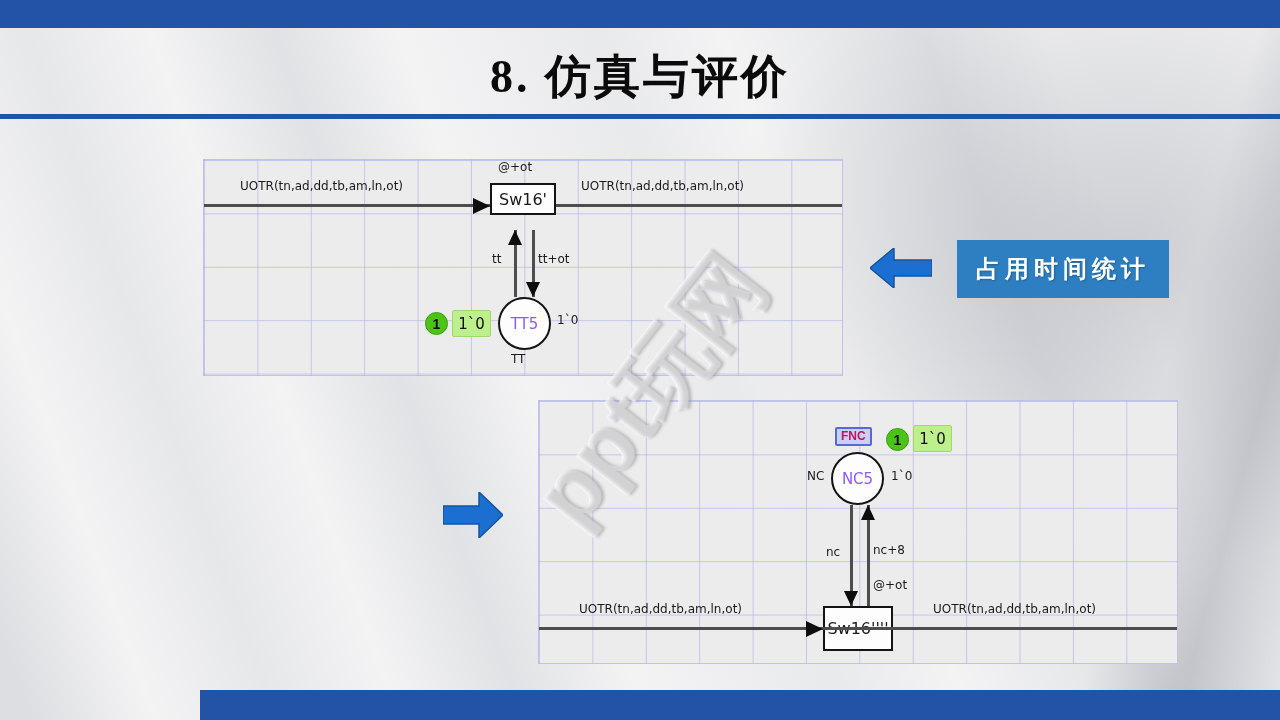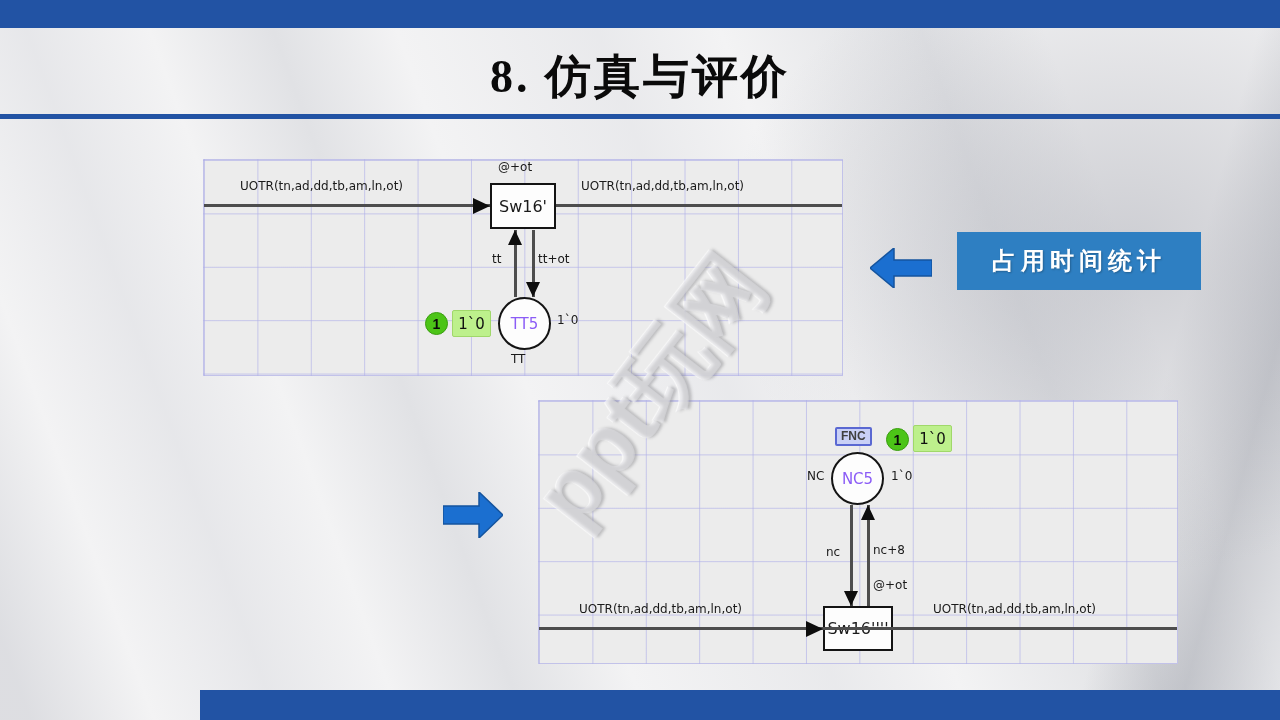--- a/index.html
+++ b/index.html
@@ -68,21 +68,21 @@
     background:#4cc417; border:1.5px solid #3a9e10;
     display:flex; align-items:center; justify-content:center;
     font-size:14px; font-weight:bold; color:#0a0a0a; }
 
   .token-marking { position:absolute; min-width:39px; height:27px;
     background:#bdf08c; border:1px solid #a0d86a; border-radius:2px;
     display:flex; align-items:center; justify-content:center;
     font-family:"DejaVu Sans","Liberation Sans",sans-serif; font-size:15px; color:#101010; padding:0 4px; }
 
   .fnc-tag { position:absolute; background:#c9d0f6; border:2px solid #5a68d2; border-radius:2px;
-    color:#404040; font-size:12px; font-weight:bold; padding:1px 4px; line-height:13px; }
+    color:#be185d; font-size:12px; font-weight:bold; padding:1px 4px; line-height:13px; }
 
   .callout { position:absolute; background:#2e7fc2; color:#ffffff;
     display:flex; align-items:center; justify-content:center;
     font-size:24px; font-weight:bold; letter-spacing:5px; z-index:3;
     text-shadow:1px 1px 2px rgba(0,0,0,0.25); }
 
   .block-arrow { position:absolute; z-index:3; }
 
   .watermark { position:absolute; left:470px; top:280px; width:360px; height:220px;
     display:flex; align-items:center; justify-content:center;
@@ -101,21 +101,21 @@
   <h1 class="title">8. 仿真与评价</h1>
   <div class="title-underline"></div>
 
   <div class="panel panel1">
     <div class="wire-h" style="top:44px"></div>
     <span class="dlabel" style="left:36px; top:19px">UOTR(tn,ad,dd,tb,am,ln,ot)</span>
     <span class="dlabel" style="left:377px; top:19px">UOTR(tn,ad,dd,tb,am,ln,ot)</span>
     <span class="dlabel" style="left:294px; top:0px">@+ot</span>
     <div class="arr-right" style="left:269px; top:38px"></div>
 
-    <div class="tbox" style="left:286px; top:23px; width:66px; height:46px">Sw16'</div>
+    <div class="tbox" style="left:286px; top:23px; width:66px; height:32px">Sw16'</div>
 
     <div class="wire-v" style="left:310px; top:70px; height:67px"></div>
     <div class="wire-v" style="left:328px; top:70px; height:67px"></div>
     <div class="arr-up" style="left:304px; top:70px"></div>
     <div class="arr-down" style="left:322px; top:122px"></div>
     <span class="dlabel" style="left:288px; top:92px">tt</span>
     <span class="dlabel" style="left:334px; top:92px">tt+ot</span>
 
     <div class="place" style="left:294px; top:137px">TT5</div>
     <span class="dlabel" style="left:307px; top:192px">TT</span>
@@ -145,21 +145,21 @@
 
     <div class="wire-h" style="top:226px"></div>
     <div class="arr-right" style="left:267px; top:220px"></div>
     <span class="dlabel" style="left:40px; top:201px">UOTR(tn,ad,dd,tb,am,ln,ot)</span>
     <span class="dlabel" style="left:394px; top:201px">UOTR(tn,ad,dd,tb,am,ln,ot)</span>
   </div>
 
   <svg class="block-arrow" style="left:870px; top:248px" width="62" height="40" viewBox="0 0 62 40">
     <polygon points="0,20 24,0 24,12 62,12 62,28 24,28 24,40" fill="#1b6fd0" stroke="#15549e" stroke-width="1.5"></polygon>
   </svg>
-  <div class="callout" style="left:957px; top:232px; width:244px; height:58px">占用时间统计</div>
+  <div class="callout" style="left:957px; top:240px; width:212px; height:58px">占用时间统计</div>
 
   <svg class="block-arrow" style="left:443px; top:492px" width="60" height="46" viewBox="0 0 60 46">
     <polygon points="0,14 36,14 36,0 60,23 36,46 36,32 0,32" fill="#1b6fd0" stroke="#15549e" stroke-width="1.5"></polygon>
   </svg>
 
   <div class="watermark">ppt玩网</div>
 
   <div class="bottom-bar"></div>
 
 </div>

